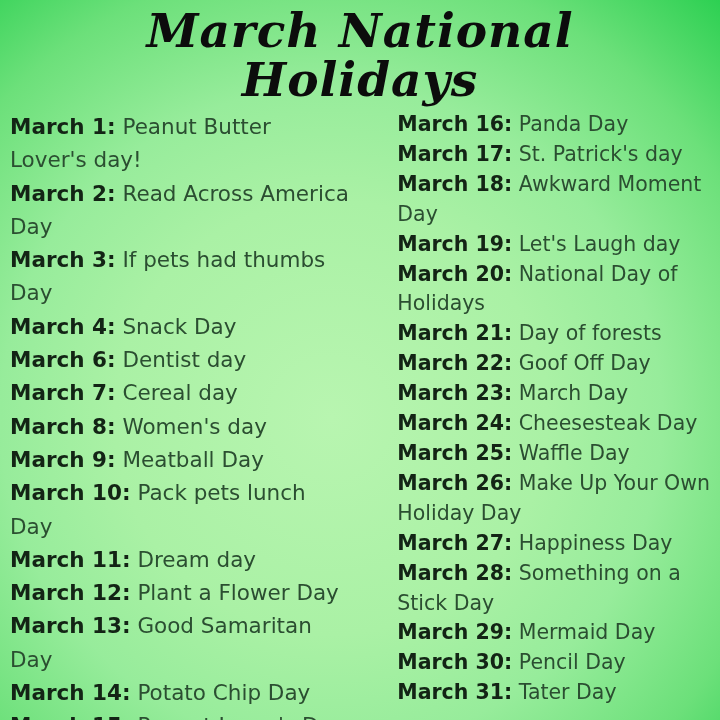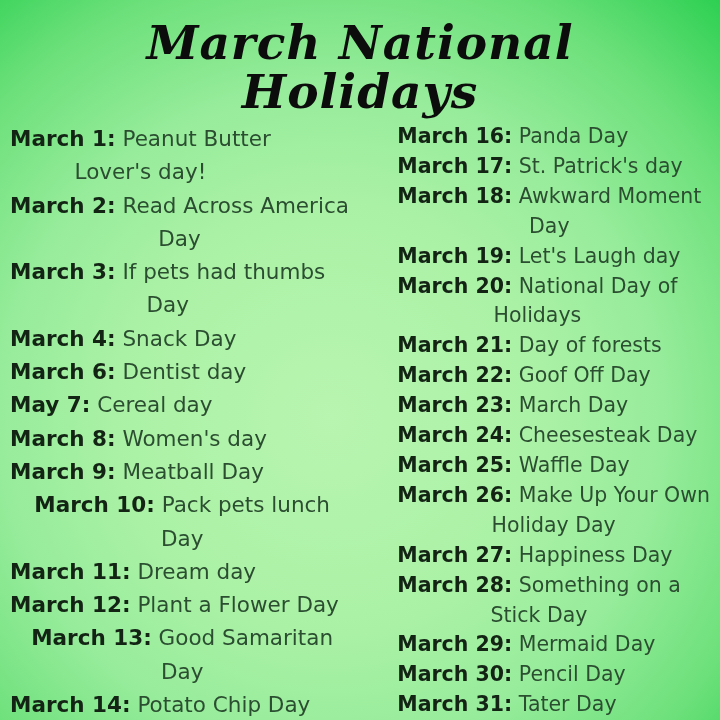--- a/index.html
+++ b/index.html
@@ -15,21 +15,21 @@
     background: radial-gradient(circle at 46% 58%,
       #b8f5b0 0%,
       #aaf1a5 38%,
       #97ec9b 58%,
       #6ce07a 80%,
       #2dd052 100%);
     font-family: "DejaVu Sans", sans-serif;
   }
   .title {
     margin: 0;
-    padding-top: 18px;
+    padding-top: 6px;
     text-align: center;
     font-family: "DejaVu Serif", serif;
     font-style: italic;
     font-weight: 800;
     font-size: 47px;
     line-height: 49px;
     letter-spacing: 1px;
     color: #0c0c0c;
   }
   .grid {
@@ -47,21 +47,20 @@
   }
   .col-right {
     width: 324px;
     margin-left: 43px;
     font-size: 20.5px;
     line-height: 29.9px;
   }
   .item {
     width: fit-content;
     max-width: 100%;
-    text-align: center;
     color: #2b4e31;
   }
   .item b {
     font-weight: 700;
     color: #132415;
   }
   .item .name {
     white-space: pre-line;
   }
 </style>
@@ -76,21 +75,21 @@
   <div class="grid">
     <div class="col col-left" id="col-left">
         <div class="item"><b>March 1:</b><span class="name"> Peanut Butter
 Lover's day!</span></div>
         <div class="item"><b>March 2:</b><span class="name"> Read Across America
 Day</span></div>
         <div class="item"><b>March 3:</b><span class="name"> If pets had thumbs
 Day</span></div>
         <div class="item"><b>March 4:</b><span class="name"> Snack Day</span></div>
         <div class="item"><b>March 6:</b><span class="name"> Dentist day</span></div>
-        <div class="item"><b>May 7:</b><span class="name"> Cereal day</span></div>
+        <div class="item"><b>March 7:</b><span class="name"> Cereal day</span></div>
         <div class="item"><b>March 8:</b><span class="name"> Women's day</span></div>
         <div class="item"><b>March 9:</b><span class="name"> Meatball Day</span></div>
         <div class="item"><b>March 10:</b><span class="name"> Pack pets lunch Day</span></div>
         <div class="item"><b>March 11:</b><span class="name"> Dream day</span></div>
         <div class="item"><b>March 12:</b><span class="name"> Plant a Flower Day</span></div>
         <div class="item"><b>March 13:</b><span class="name"> Good Samaritan Day</span></div>
         <div class="item"><b>March 14:</b><span class="name"> Potato Chip Day</span></div>
         <div class="item"><b>March 15:</b><span class="name"> Peanut Lover's Day</span></div>
       </div>
     <div class="col col-right" id="col-right">

